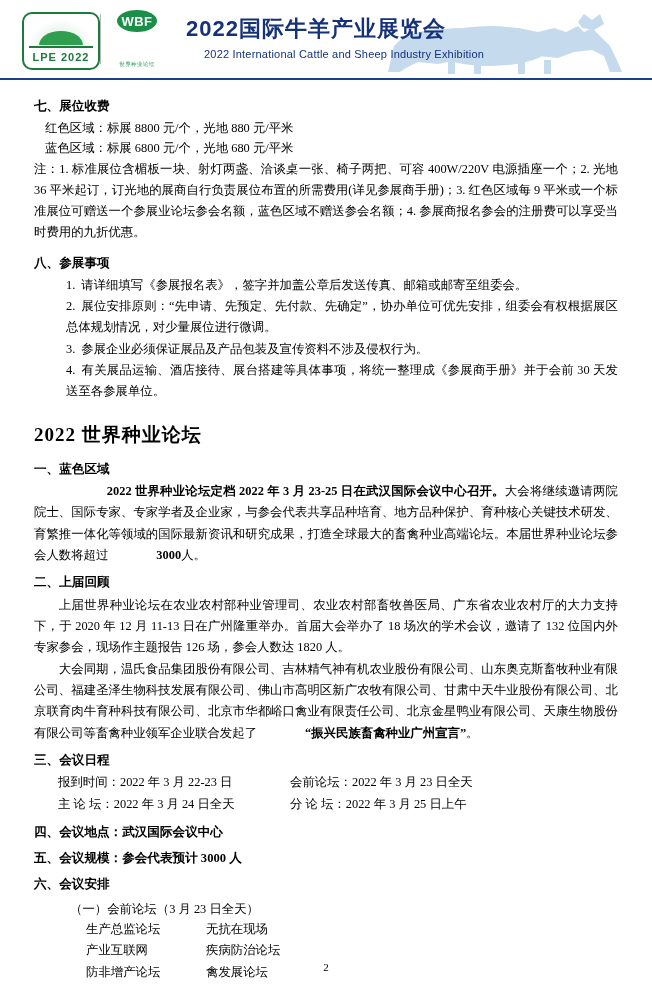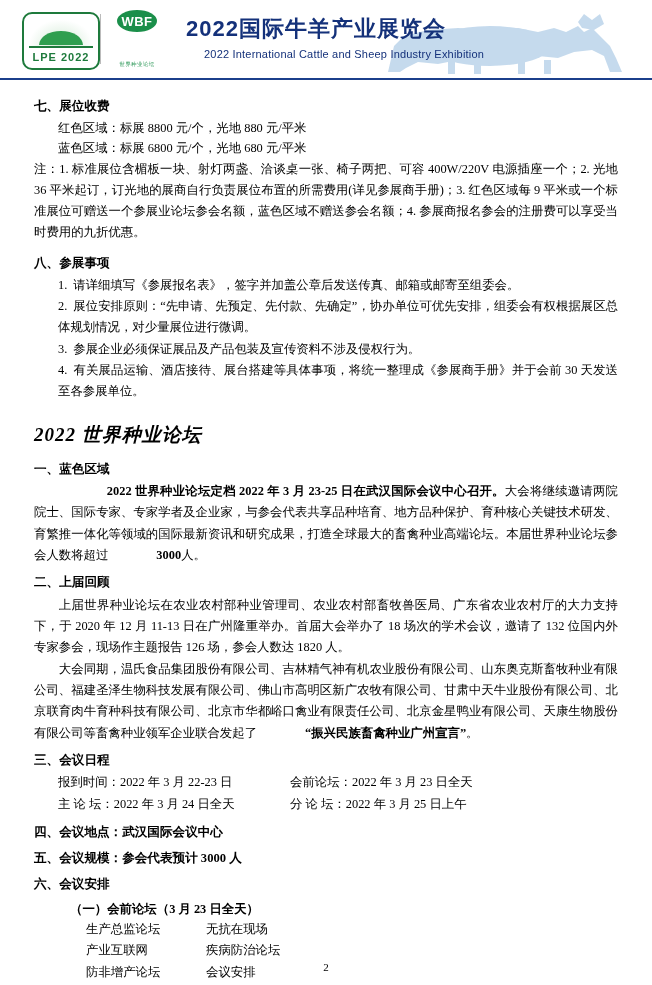--- a/index.html
+++ b/index.html
@@ -142,38 +142,37 @@
   .page {
     padding: 10px 34px 0 34px;
     font-size: 12.4px;
     line-height: 1.62;
   }
   .sec-head {
     font-weight: bold;
     font-size: 12.6px;
     margin: 6px 0 2px 0;
   }
-  .ind1 { margin-left: 24px; }
+  .ind1 { margin-left: 11px; }
   p { margin: 0; }
   .note-body {
     margin-left: 0;
     text-align: justify;
     line-height: 1.7;
   }
 
   .list-item {
-    margin-left: 24px;
+    margin-left: 32px;
     text-indent: 0;
     text-align: justify;
     line-height: 1.7;
   }
   .list-item .num { margin-right: 6px; }
 
   .forum-title {
-    font-style: italic;
     font-weight: bold;
     font-size: 19px;
     margin: 18px 0 8px 0;
     letter-spacing: 1px;
   }
   .para {
     text-indent: 2em;
     text-align: justify;
     line-height: 1.72;
   }
@@ -181,21 +180,21 @@
 
   .sched-row {
     display: flex;
     margin-left: 24px;
     line-height: 1.75;
   }
   .sched-col-a { width: 232px; }
   .sched-col-b { width: 260px; }
 
   .sub-head {
-    font-weight: bold;
+    font-weight: normal;
     margin-left: 36px;
     margin-top: 4px;
   }
   .forum-row {
     display: flex;
     margin-left: 52px;
     line-height: 1.72;
   }
   .forum-col-a { width: 120px; }
   .forum-col-b { width: 200px; }
@@ -296,21 +295,21 @@
   <div class="forum-row">
     <div class="forum-col-a">生产总监论坛</div>
     <div class="forum-col-b">无抗在现场</div>
   </div>
   <div class="forum-row">
     <div class="forum-col-a">产业互联网</div>
     <div class="forum-col-b">疾病防治论坛</div>
   </div>
   <div class="forum-row">
     <div class="forum-col-a">防非增产论坛</div>
-    <div class="forum-col-b">会议安排</div>
+    <div class="forum-col-b">禽发展论坛</div>
   </div>
   <div class="forum-row">
     <div class="forum-col-a">新型农场建设</div>
     <div class="forum-col-b">无抗配方总监论坛</div>
   </div>
 
 </div>
 
 <div class="page-num">2</div>
 

